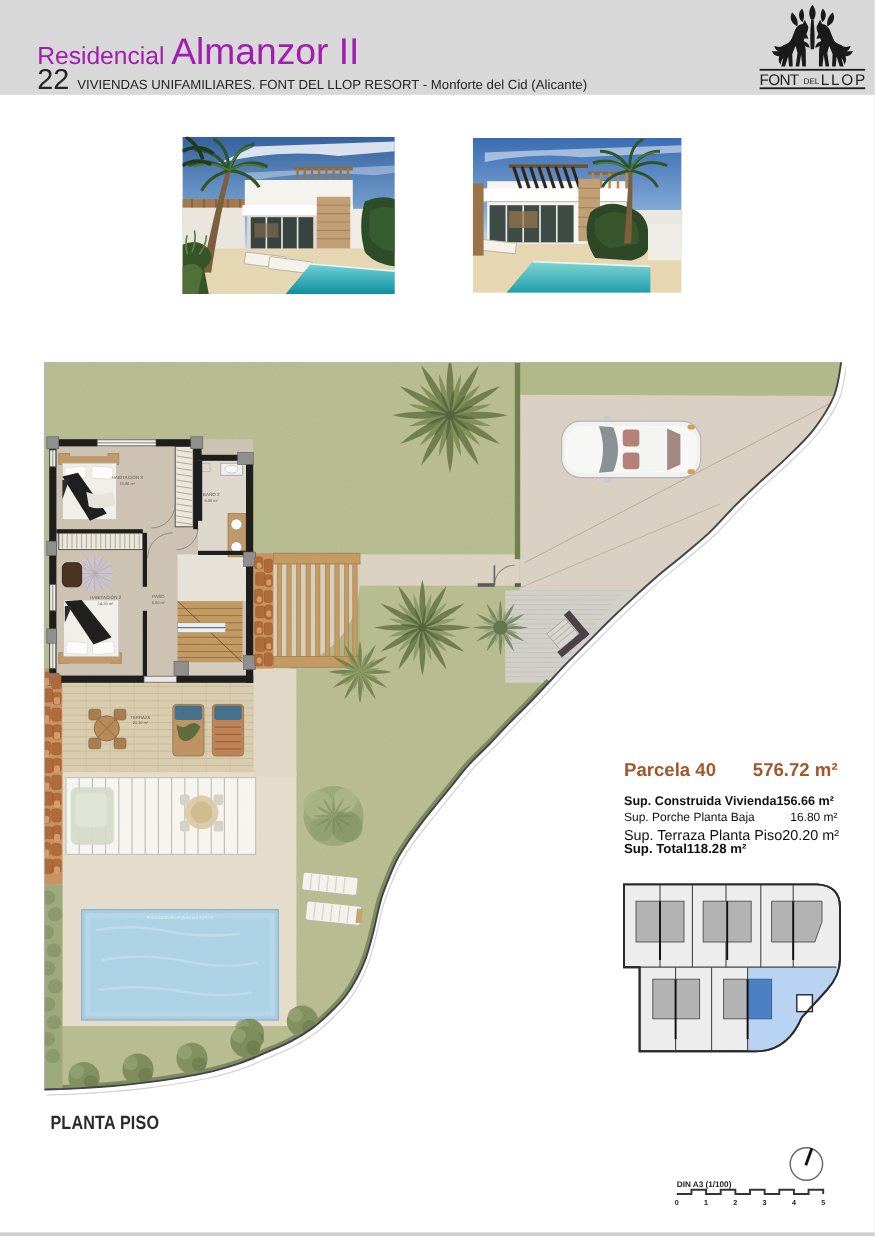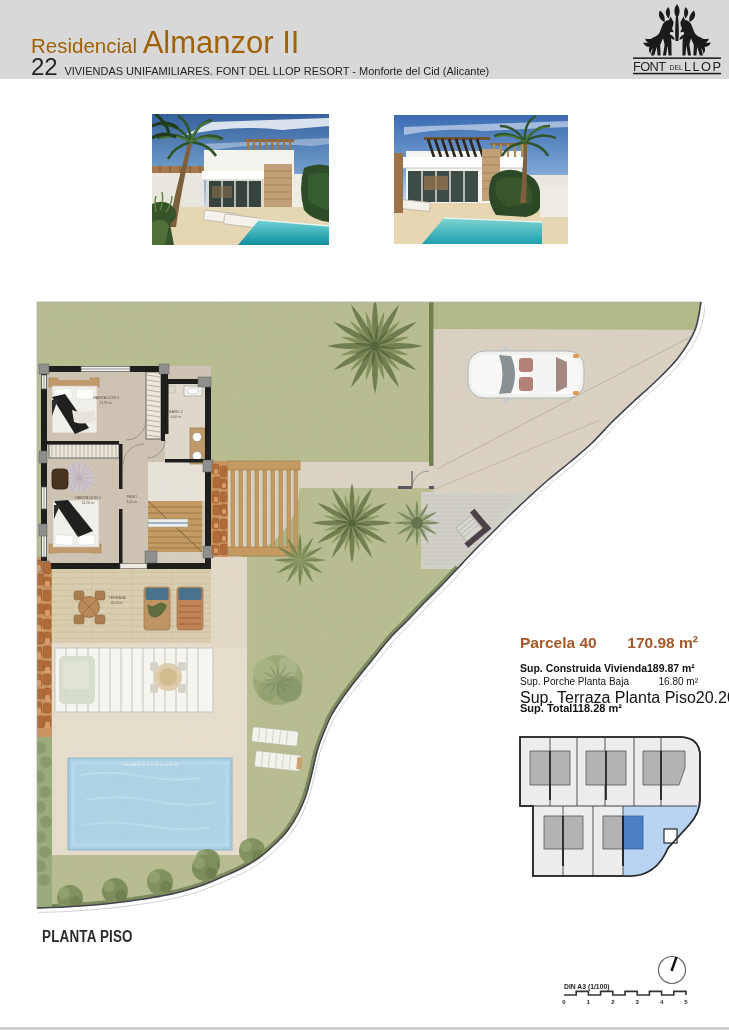--- a/index.html
+++ b/index.html
@@ -5,21 +5,21 @@
   html,body{margin:0;padding:0;}
   body{width:729px;height:1030px;position:relative;overflow:hidden;background:#ffffff;
        font-family:"Liberation Sans", sans-serif;}
   .abs{position:absolute;}
 </style>
 </head>
 <body>
 
 <div class="abs" style="left:0;top:0;width:729px;height:79px;background:#d8d8d8;"></div>
 
-<div class="abs" style="left:31px;top:25px;white-space:nowrap;color:#a16207;">
+<div class="abs" style="left:31px;top:25px;white-space:nowrap;color:#a21caf;">
   <span style="font-size:20.5px;">Residencial </span><span style="font-size:31px;">Almanzor II</span>
 </div>
 
 <div class="abs" style="left:31px;top:53px;white-space:nowrap;color:#242424;">
   <span style="font-size:24px;">22 </span><span style="font-size:11px;">VIVIENDAS UNIFAMILIARES. FONT DEL LLOP RESORT - Monforte del Cid (Alicante)</span>
 </div>
 
 <svg class="abs" style="left:630px;top:1px;" width="94" height="74" viewBox="0 0 94 74">
 
   <g fill="#1a1a1a">
@@ -844,34 +844,34 @@
 
 <path d="M37,302 L701,302 C700.0,306.7 698.8,320.7 695,330 C691.2,339.3 684.7,349.3 678,358 C671.3,366.7 662.5,374.7 655,382 C647.5,389.3 640.2,395.3 633,402 C625.8,408.7 618.8,415.2 612,422 C605.2,428.8 599.0,436.3 592,443 C585.0,449.7 577.3,455.8 570,462 C562.7,468.2 555.0,474.0 548,480 C541.0,486.0 534.3,492.2 528,498 C521.7,503.8 516.0,509.2 510,515 C504.0,520.8 498.0,527.0 492,533 C486.0,539.0 479.7,545.2 474,551 C468.3,556.8 463.3,562.3 458,568 C452.7,573.7 447.5,579.3 442,585 C436.5,590.7 430.7,596.2 425,602 C419.3,607.8 413.7,614.2 408,620 C402.3,625.8 396.2,631.3 391,637 C385.8,642.7 381.5,648.5 377,654 C372.5,659.5 368.2,664.8 364,670 C359.8,675.2 355.8,680.0 352,685 C348.2,690.0 344.5,694.8 341,700 C337.5,705.2 333.8,710.7 331,716 C328.2,721.3 326.2,726.7 324,732 C321.8,737.3 319.7,742.7 318,748 C316.3,753.3 315.3,758.5 314,764 C312.7,769.5 311.5,775.3 310,781 C308.5,786.7 307.0,792.5 305,798 C303.0,803.5 300.8,808.7 298,814 C295.2,819.3 291.8,825.0 288,830 C284.2,835.0 279.7,839.5 275,844 C270.3,848.5 265.5,853.0 260,857 C254.5,861.0 248.3,864.7 242,868 C235.7,871.3 229.0,874.0 222,877 C215.0,880.0 207.7,883.3 200,886 C192.3,888.7 184.3,891.0 176,893 C167.7,895.0 159.0,896.5 150,898 C141.0,899.5 131.3,900.8 122,902 C112.7,903.2 103.7,904.2 94,905 C84.3,905.8 73.5,906.5 64,907 C54.5,907.5 41.5,907.8 37,908 Z" fill="none" stroke="#b0b0ac" stroke-width="0.8"></path>
 
 <path d="M701,302 C700.0,306.7 698.8,320.7 695,330 C691.2,339.3 684.7,349.3 678,358 C671.3,366.7 662.5,374.7 655,382 C647.5,389.3 640.2,395.3 633,402 C625.8,408.7 618.8,415.2 612,422 C605.2,428.8 599.0,436.3 592,443 C585.0,449.7 577.3,455.8 570,462 C562.7,468.2 555.0,474.0 548,480 C541.0,486.0 534.3,492.2 528,498 C521.7,503.8 516.0,509.2 510,515 C504.0,520.8 498.0,527.0 492,533 C486.0,539.0 479.7,545.2 474,551 C468.3,556.8 463.3,562.3 458,568 C452.7,573.7 447.5,579.3 442,585 C436.5,590.7 430.7,596.2 425,602 C419.3,607.8 413.7,614.2 408,620 C402.3,625.8 396.2,631.3 391,637 C385.8,642.7 381.5,648.5 377,654 C372.5,659.5 368.2,664.8 364,670 C359.8,675.2 355.8,680.0 352,685 C348.2,690.0 344.5,694.8 341,700 C337.5,705.2 333.8,710.7 331,716 C328.2,721.3 326.2,726.7 324,732 C321.8,737.3 319.7,742.7 318,748 C316.3,753.3 315.3,758.5 314,764 C312.7,769.5 311.5,775.3 310,781 C308.5,786.7 307.0,792.5 305,798 C303.0,803.5 300.8,808.7 298,814 C295.2,819.3 291.8,825.0 288,830 C284.2,835.0 279.7,839.5 275,844 C270.3,848.5 265.5,853.0 260,857 C254.5,861.0 248.3,864.7 242,868 C235.7,871.3 229.0,874.0 222,877 C215.0,880.0 207.7,883.3 200,886 C192.3,888.7 184.3,891.0 176,893 C167.7,895.0 159.0,896.5 150,898 C141.0,899.5 131.3,900.8 122,902 C112.7,903.2 103.7,904.2 94,905 C84.3,905.8 73.5,906.5 64,907 C54.5,907.5 41.5,907.8 37,908" fill="none" stroke="#43434d" stroke-width="1.6"></path>
 
 <path d="M705.5,304 C704.5,308.7 703.3,322.7 699.5,332 C695.7,341.3 689.2,351.3 682.5,360 C675.8,368.7 667.0,376.7 659.5,384 C652.0,391.3 644.7,397.3 637.5,404 C630.3,410.7 623.3,417.2 616.5,424 C609.7,430.8 603.5,438.3 596.5,445 C589.5,451.7 581.8,457.8 574.5,464 C567.2,470.2 559.5,476.0 552.5,482 C545.5,488.0 538.8,494.2 532.5,500 C526.2,505.8 520.5,511.2 514.5,517 C508.5,522.8 502.5,529.0 496.5,535 C490.5,541.0 484.2,547.2 478.5,553 C472.8,558.8 467.8,564.3 462.5,570 C457.2,575.7 452.0,581.3 446.5,587 C441.0,592.7 435.2,598.2 429.5,604 C423.8,609.8 418.2,616.2 412.5,622 C406.8,627.8 400.7,633.3 395.5,639 C390.3,644.7 386.0,650.5 381.5,656 C377.0,661.5 372.7,666.8 368.5,672 C364.3,677.2 360.8,681.6 356.5,687 C352.2,692.4 346.9,698.9 343,704.5 C339.1,710.1 335.8,715.2 333,720.5 C330.2,725.8 328.2,731.2 326,736.5 C323.8,741.8 321.7,747.2 320,752.5 C318.3,757.8 317.3,763.0 316,768.5 C314.7,774.0 313.5,779.8 312,785.5 C310.5,791.2 309.0,797.0 307,802.5 C305.0,808.0 302.8,813.2 300,818.5 C297.2,823.8 293.8,829.5 290,834.5 C286.2,839.5 281.7,844.0 277,848.5 C272.3,853.0 267.5,857.5 262,861.5 C256.5,865.5 250.3,869.2 244,872.5 C237.7,875.8 231.0,878.5 224,881.5 C217.0,884.5 209.7,887.8 202,890.5 C194.3,893.2 186.3,895.5 178,897.5 C169.7,899.5 161.0,901.0 152,902.5 C143.0,904.0 133.3,905.3 124,906.5 C114.7,907.7 105.7,908.7 96,909.5 C86.3,910.3 75.5,911.0 66,911.5 C56.5,912.0 43.5,912.3 39,912.5" fill="none" stroke="#d2d2ce" stroke-width="1"></path>
 </svg>
 
 <div class="abs" style="left:520px;top:634px;width:178px;display:flex;justify-content:space-between;color:#a4582a;font-weight:bold;font-size:15.5px;white-space:nowrap;">
   <span>Parcela 40</span>
-    <span>170.98 m²</span>
+    <span>576.72 m²</span>
 </div>
 
 <div class="abs" style="left:520px;top:662px;width:178px;display:flex;justify-content:flex-start;color:#111;font-weight:bold;font-size:10.5px;white-space:nowrap;">
   <span>Sup. Construida Vivienda</span>
-    <span>189.87 m²</span>
+    <span>156.66 m²</span>
 </div>
 
 <div class="abs" style="left:520px;top:676px;width:178px;display:flex;justify-content:space-between;color:#111;font-size:10px;white-space:nowrap;">
   <span>Sup. Porche Planta Baja</span>
     <span>16.80 m²</span>
 </div>
 
-<div class="abs" style="left:520px;top:689px;width:178px;display:flex;justify-content:flex-start;color:#111;font-size:16px;white-space:nowrap;">
+<div class="abs" style="left:520px;top:689px;width:178px;display:flex;justify-content:flex-start;color:#111;font-size:12px;white-space:nowrap;">
   <span>Sup. Terraza Planta Piso</span>
     <span>20.20 m²</span>
 </div>
 
 <div class="abs" style="left:520px;top:702px;width:178px;display:flex;justify-content:flex-start;color:#111;font-weight:bold;font-size:11px;white-space:nowrap;">
   <span>Sup. Total</span>
     <span>118.28 m²</span>
 </div>
 
 <svg class="abs" style="left:514px;top:731px;" width="192" height="150" viewBox="514 731 192 150">

